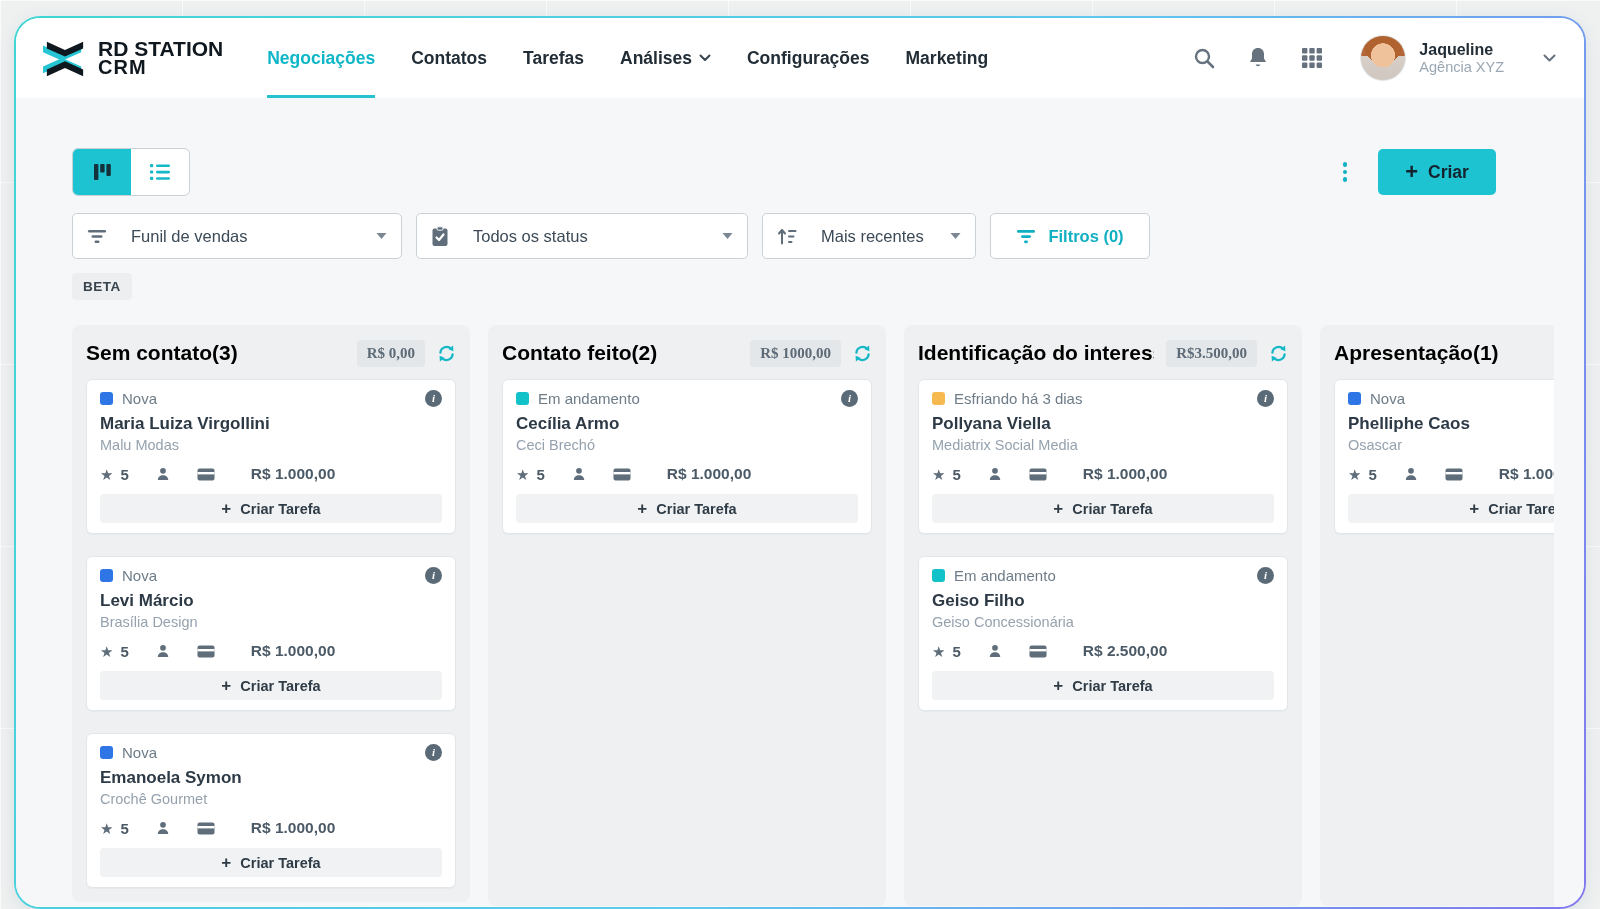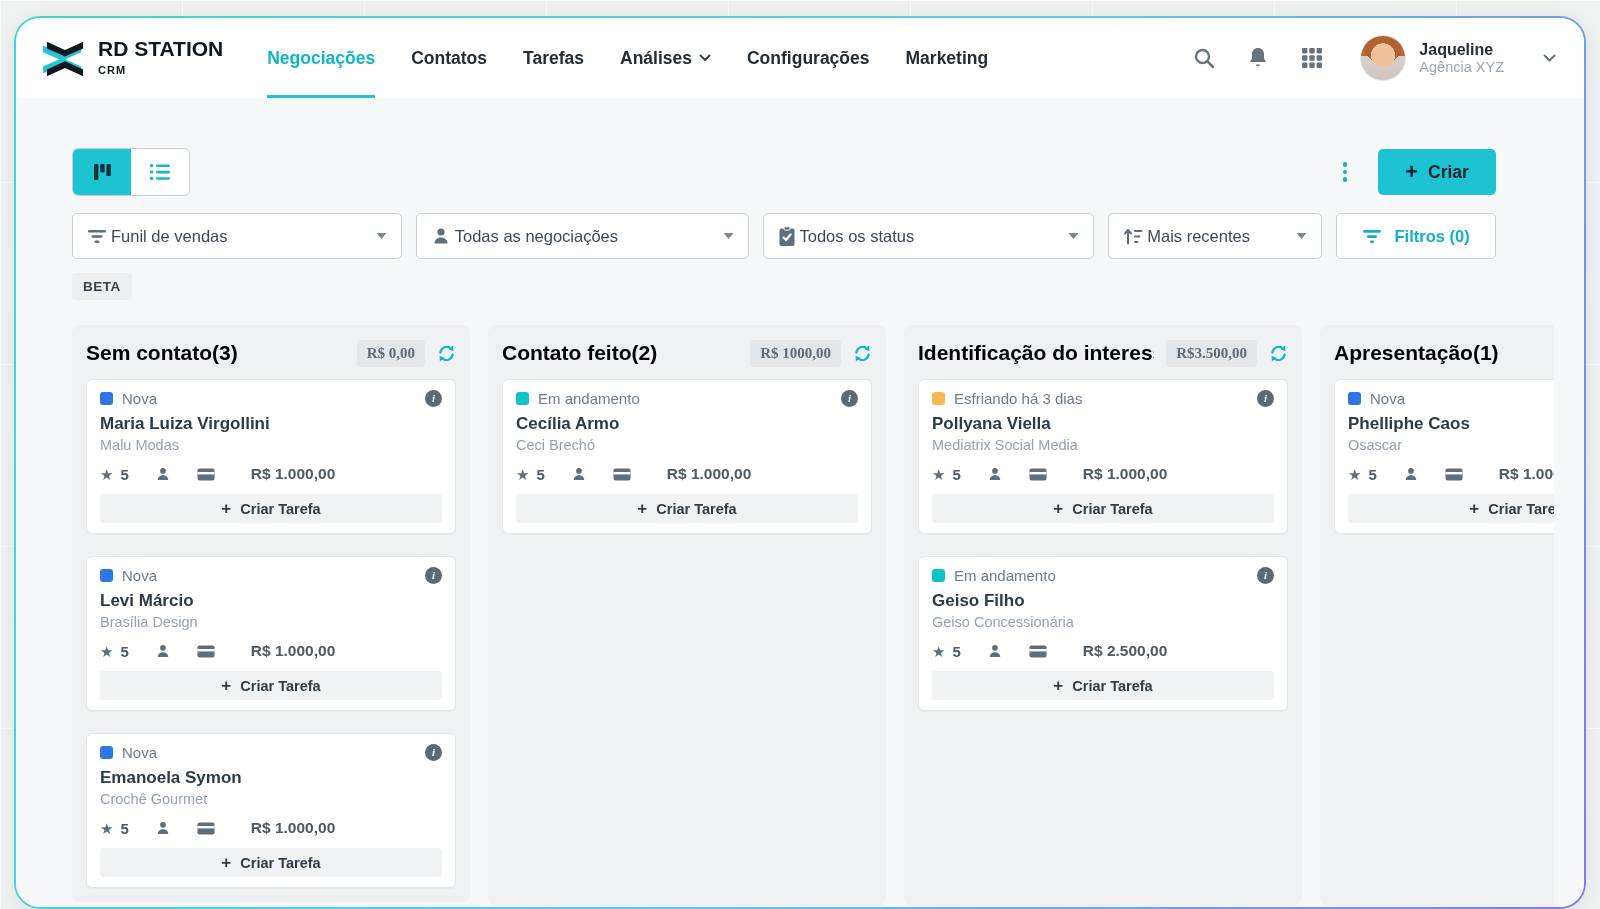--- a/index.html
+++ b/index.html
@@ -22,21 +22,21 @@
   }
   .window {
     width:100%; height:100%; background:#fff; border-radius:24px;
     overflow:hidden; display:flex; flex-direction:column;
   }
   
   .topbar { height:80px; background:#fff; display:flex; align-items:center; padding:0 28px 0 26px; flex:none; }
   .logo { display:flex; align-items:center; gap:10px; cursor:pointer; }
   .logo-text .line1 { font-size:21px; font-weight:700; color:#10181f; line-height:20px; }
   .logo-text .line1 .rd { font-weight:900; }
-  .logo-text .line2 { font-size:11px; font-weight:700; color:#10181f; letter-spacing:1px; line-height:15px; }
+  .logo-text .line2 { font-size:20px; font-weight:700; color:#10181f; letter-spacing:1px; line-height:15px; }
   .nav { display:flex; align-items:center; height:80px; margin-left:44px; gap:36px; }
   .nav-item { font-size:17.5px; font-weight:700; color:#222d36; height:80px; display:flex; align-items:center; gap:7px; cursor:pointer; border-bottom:3px solid transparent; padding-top:3px; }
   .nav-item.active { color:#0eb7c7; border-bottom-color:#27c2d0; }
   .top-actions { margin-left:auto; display:flex; align-items:center; gap:30px; }
   .icon-btn { width:24px; height:24px; display:flex; align-items:center; justify-content:center; cursor:pointer; }
   .account { display:flex; align-items:center; gap:13px; cursor:pointer; margin-left:6px; }
   .avatar { width:46px; height:46px; border-radius:50%; flex:none;
     background:
       radial-gradient(circle at 50% 44%, #f0c29b 0 36%, transparent 37%),
       radial-gradient(circle at 50% 18%, #b0622f 0 46%, transparent 47%),
@@ -51,21 +51,21 @@
   .row-toolbar { display:flex; align-items:center; padding-right:88px; margin-bottom:17px; }
   .view-toggle { display:flex; border:1px solid #c9d1d6; border-radius:6px; overflow:hidden; background:#fff; }
   .seg { width:58px; height:46px; display:flex; align-items:center; justify-content:center; cursor:pointer; }
   .seg.active { background:#1ec3d2; }
   .kebab { width:18px; height:46px; display:flex; flex-direction:column; align-items:center; justify-content:center; gap:3px; cursor:pointer; margin-right:24px; }
   .kebab i { width:4.5px; height:4.5px; border-radius:50%; background:#0fb0c2; }
   .btn-create { width:118px; height:46px; background:#1ec3d2; border:none; border-radius:5px; display:flex; align-items:center; justify-content:center; gap:10px; font-family:inherit; font-size:17.5px; font-weight:700; color:#14242e; cursor:pointer; }
   .btn-create .plus { font-size:22px; font-weight:700; line-height:20px; }
   .spacer { flex:1; }
   .row-filters { display:flex; gap:14px; padding-right:88px; margin-bottom:14px; }
-  .select { height:46px; background:#fff; border:1px solid #c9d1d6; border-radius:5px; display:flex; align-items:center; padding:0 14px; gap:4px; cursor:pointer; }
+  .select { height:46px; background:#fff; border:1px solid #c9d1d6; border-radius:5px; display:flex; align-items:center; padding:0 14px; gap:24px; cursor:pointer; }
   .select .lbl { font-size:16.5px; color:#3c4a57; white-space:nowrap; }
   .select .grow { flex:1; }
   .w1 { width:330px; } .w2 { width:333px; } .w3 { width:332px; } .w4 { width:214px; }
   .btn-filters { width:160px; height:46px; background:#fff; border:1px solid #c9d1d6; border-radius:5px; display:flex; align-items:center; justify-content:center; gap:12px; cursor:pointer; }
   .btn-filters .lbl { font-size:16.5px; font-weight:700; color:#0fb0c2; white-space:nowrap; }
   .beta { display:inline-block; background:#eceeef; border-radius:4px; padding:6px 11px; font-size:13.5px; font-weight:700; color:#37424c; letter-spacing:.5px; margin-bottom:25px; }
   
   .board { display:flex; gap:18px; height:581px; width:calc(100% - 30px); overflow:hidden; align-items:stretch; }
   .column { width:398px; flex:none; background:#eef0f1; border-radius:8px; padding:8px 14px 14px; }
   .column.self-start { align-self:flex-start; }
@@ -236,36 +236,20 @@
                 </g>
               </svg>
         </span>
         <span class="lbl grow">Funil de vendas</span>
         <span>
           <svg width="11" height="8" viewBox="0 0 11 8">
                 <polygon points="0.5,1 10.5,1 5.5,7" fill="#7b8894"></polygon>
               </svg>
         </span>
       </div>
-      <div class="select w2">
-        <span>
-          <svg width="20" height="20" viewBox="0 0 20 20">
-                <g fill="#5f6e7a">
-                  <circle cx="10" cy="6" r="3.6"></circle>
-                  <path d="M3.5 17.5c0-3.6 2.9-6 6.5-6s6.5 2.4 6.5 6z"></path>
-                </g>
-              </svg>
-        </span>
-        <span class="lbl grow">Todas as negociações</span>
-        <span>
-          <svg width="11" height="8" viewBox="0 0 11 8">
-                <polygon points="0.5,1 10.5,1 5.5,7" fill="#7b8894"></polygon>
-              </svg>
-        </span>
-      </div>
       <div class="select w3">
         <span>
           <svg width="18" height="21" viewBox="0 0 18 21">
                 <rect x="1.5" y="2.5" width="15" height="17.5" rx="2" fill="#5f6e7a"></rect>
                 <rect x="6" y="0.8" width="6" height="3.4" rx="1.2" fill="#5f6e7a" stroke="#f5f7f8" stroke-width="1"></rect>
                 <polyline points="5.5,11.5 8,14 12.5,8.5" fill="none" stroke="#fff" stroke-width="2.2" stroke-linecap="round" stroke-linejoin="round"></polyline>
               </svg>
         </span>
         <span class="lbl grow">Todos os status</span>
         <span>

